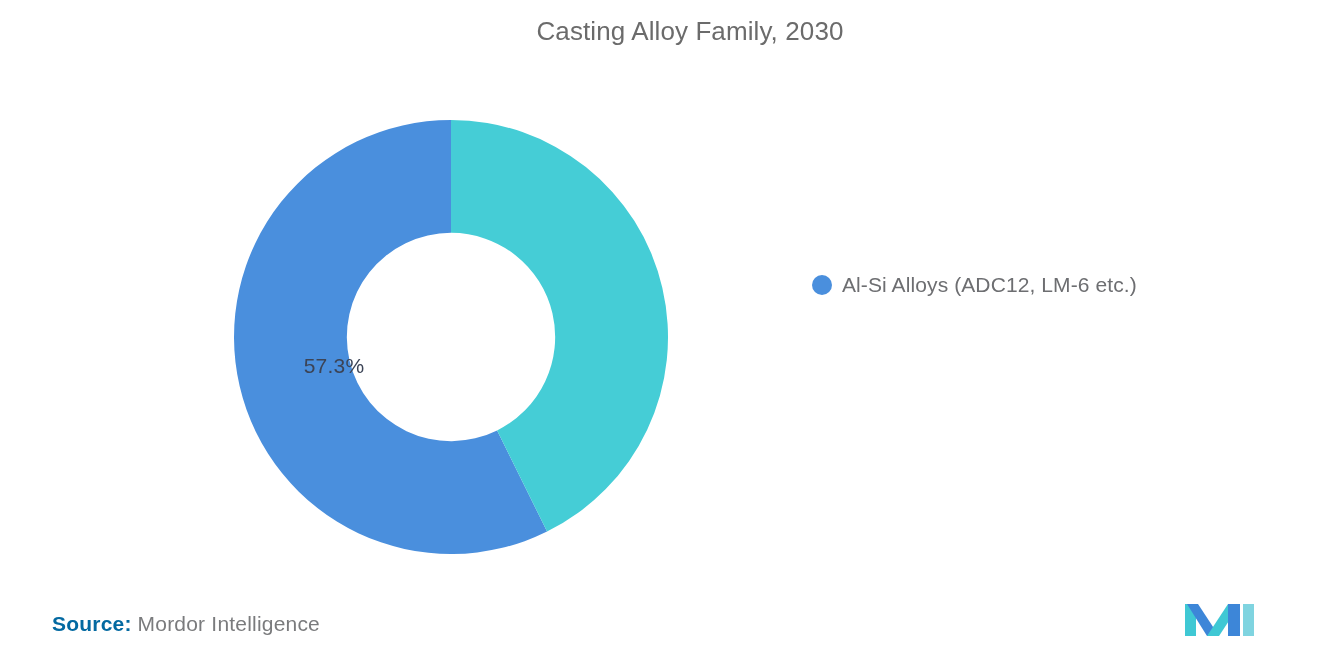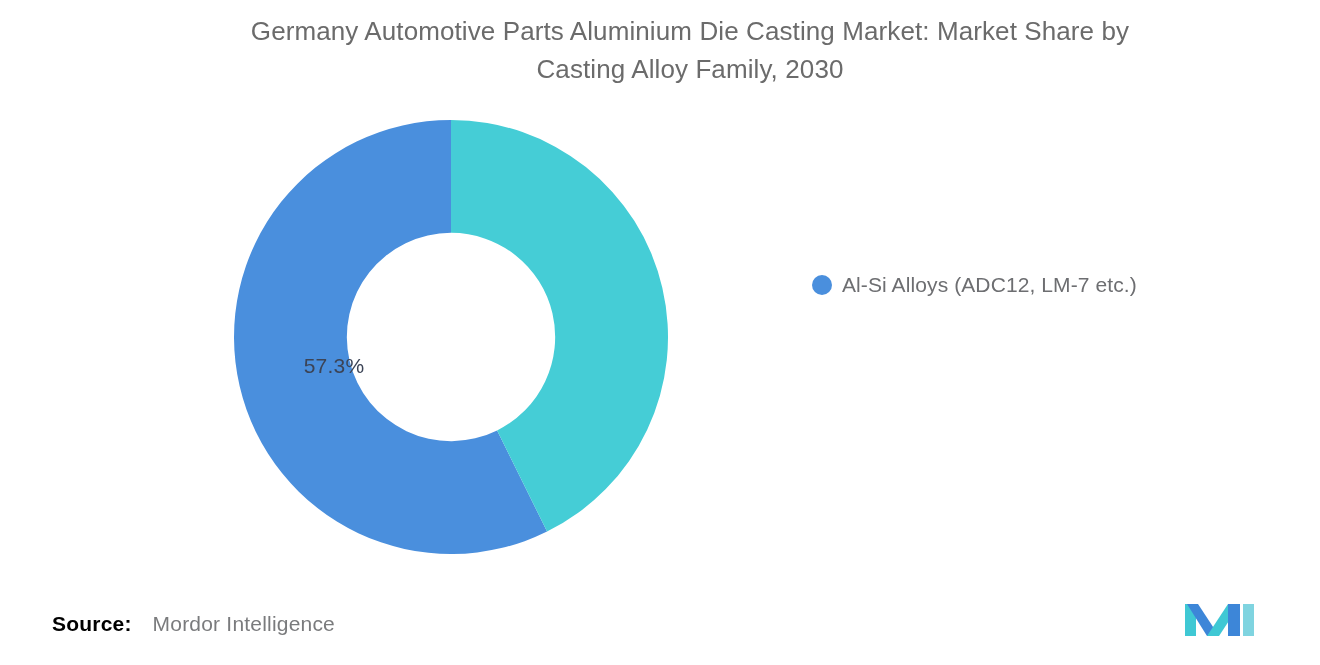--- a/index.html
+++ b/index.html
@@ -86,57 +86,56 @@
   #source-line {
     position: absolute;
     left: 52px;
     top: 612px;
     font-size: 21px;
     color: #6d6e71;
     letter-spacing: 0.2px;
   }
   #source-label {
     font-weight: 700;
-    color: #000000;
-    margin-right: 14px;
+    color: #0369a1;
+    margin-right: 6px;
   }
-  #source-value { font-weight: 400; color: #7a7b7d; margin-left: 7px; }
+  #source-value { font-weight: 400; color: #7a7b7d; }
 
   
   #brand-logo {
     position: absolute;
     left: 1185px;
     top: 598px;
     width: 72px;
     height: 44px;
   }
   #brand-logo svg { display: block; }
 </style>
 </head>
 <body>
 
 <div id="chart-title">
-  <span class="tline">Germany Automotive Parts Aluminium Die Casting Market: Market Share by</span>
   <span class="tline">Casting Alloy Family, 2030</span>
 </div>
 
 <div id="donut-wrap">
   <svg id="donut-svg" viewBox="0 0 434 434" xmlns="http://www.w3.org/2000/svg">
 
     <path id="donut-slice-0" d="M 217 0 A 217 217 0 1 0 313.0785361354416 411.5711049823962 L 263.11769734501195 310.39413039155016 A 104.16 104.16 0 1 1 217 112.84 Z" fill="#4a8fdd"></path>
 
     <path id="donut-slice-1" d="M 217 0 A 217 217 0 0 1 313.07853613544154 411.57110498239626 L 263.11769734501195 310.3941303915502 A 104.16 104.16 0 0 0 217 112.84 Z" fill="#45cdd6"></path>
   </svg>
   <div id="slice-label-0">57.3%</div>
 </div>
 
 <div id="legend">
   <div class="legend-item">
     <span class="legend-swatch" id="legend-swatch-0" style="background: rgb(74, 143, 221);"></span>
-    <span class="legend-label">Al-Si Alloys (ADC12, LM-7 etc.)</span>
+    <span class="legend-label">Al-Si Alloys (ADC12, LM-6 etc.)</span>
   </div>
 </div>
 
 <div id="source-line">
   <span id="source-label">Source:</span><span id="source-value">Mordor Intelligence</span>
 </div>
 
 <div id="brand-logo">
   <svg viewBox="0 0 72 44" width="72" height="44" xmlns="http://www.w3.org/2000/svg">
 

